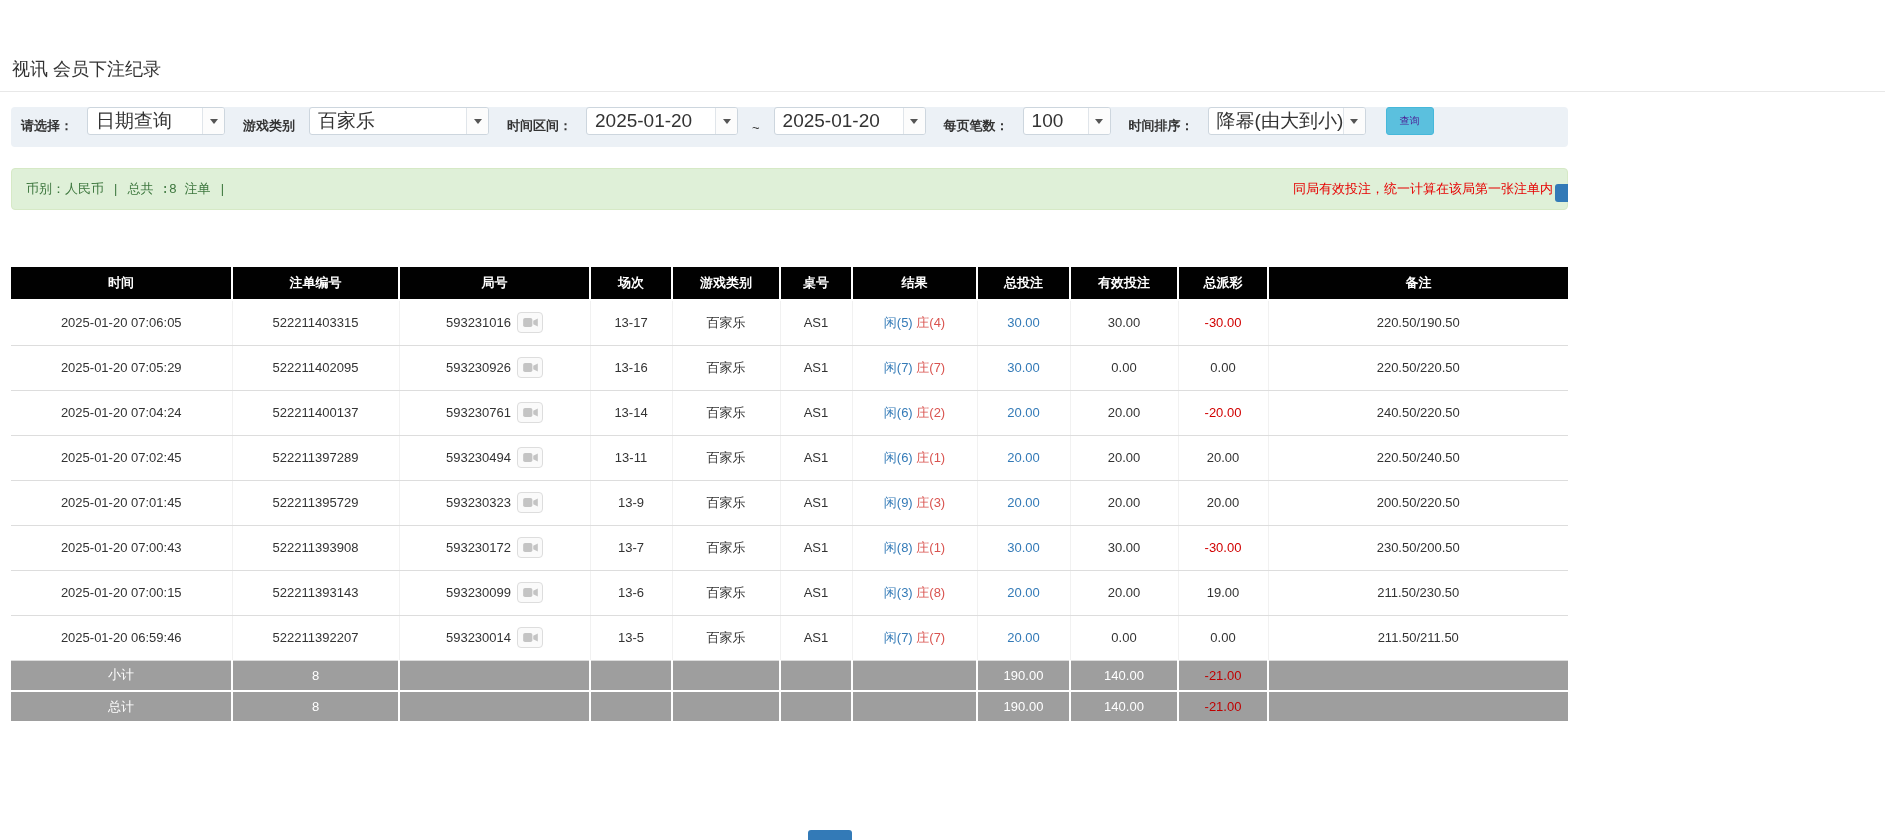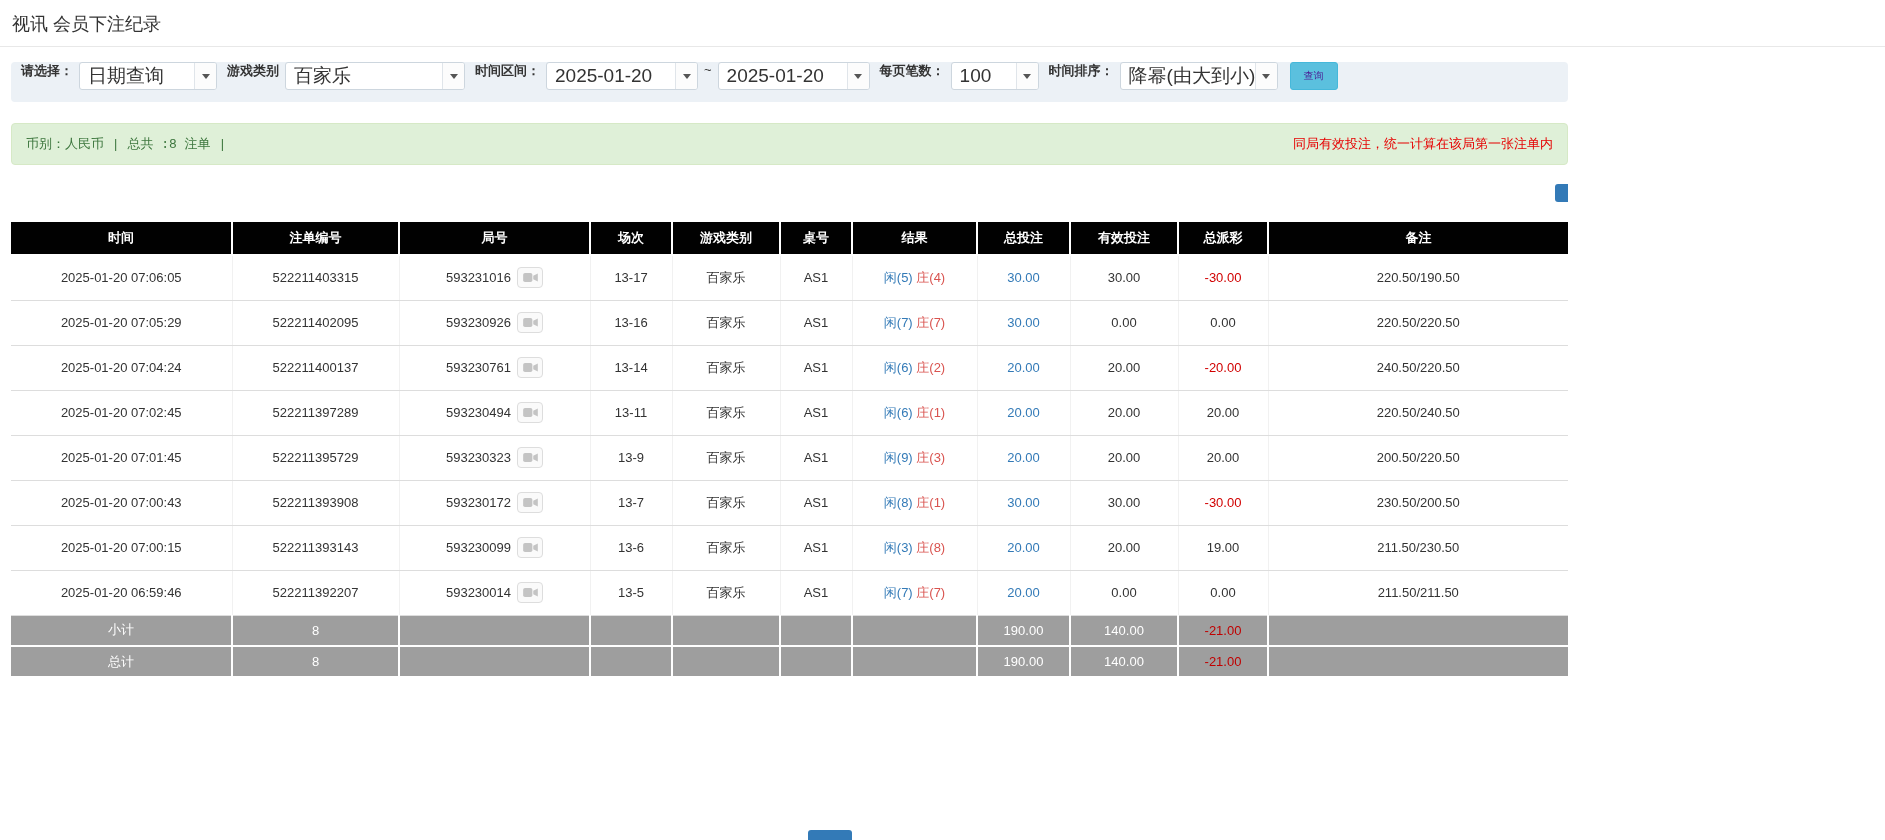--- a/index.html
+++ b/index.html
@@ -1,26 +1,26 @@
 <!DOCTYPE html>
 <html><head>
 <meta charset="utf-8">
 <style>
   * { box-sizing: border-box; margin: 0; padding: 0; }
   html, body { background: #fff; }
   body { font-family: "Liberation Sans", "DejaVu Sans", sans-serif; }
   .page { position: relative; width: 1885px; height: 840px; background: #fff; overflow: hidden; }
 
   
-  .page-header { padding: 12px 0 10px 12px; border-bottom: 1px solid #e8e8e8; }
+  .page-header { padding: 12px 0 10px 12px; border-bottom: 1px solid #e8e8e8; margin-top: 45px; }
   .page-title { font-size: 18px; font-weight: 400; color: #333; }
 
   
   .filter-bar { margin: 15px 0 0 11px; width: 1557px; height: 40px; background: #ecf1f6; border-radius: 4px;
-                display: flex; align-items: flex-start; padding: 0 10px; white-space: nowrap; }
+                display: flex; align-items: flex-end; padding: 12px 10px; white-space: nowrap; gap: 8px; }
   .flabel { font-size: 13px; font-weight: bold; color: #333; margin: 0 6px 0 10px; }
   .combo { display: inline-flex; align-items: stretch; height: 28px; background: #fff; border: 1px solid #cdd6de; border-radius: 3px; overflow: hidden; }
   .combo-text { padding: 0 8px; font-size: 19px; color: #333; display: flex; align-items: center; flex: 1; overflow: hidden; }
   .combo-arrow { width: 22px; border-left: 1px solid #e0e5ea; background: #fcfcfc; display: flex; align-items: center; justify-content: center; cursor: pointer; }
   .combo-arrow i { width: 0; height: 0; border-left: 4px solid transparent; border-right: 4px solid transparent; border-top: 5px solid #555; }
   .w-query { width: 138px; }
   .w-game  { width: 180px; }
   .w-date  { width: 152px; }
   .w-size  { width: 88px;  }
   .w-sort  { width: 158px; }

